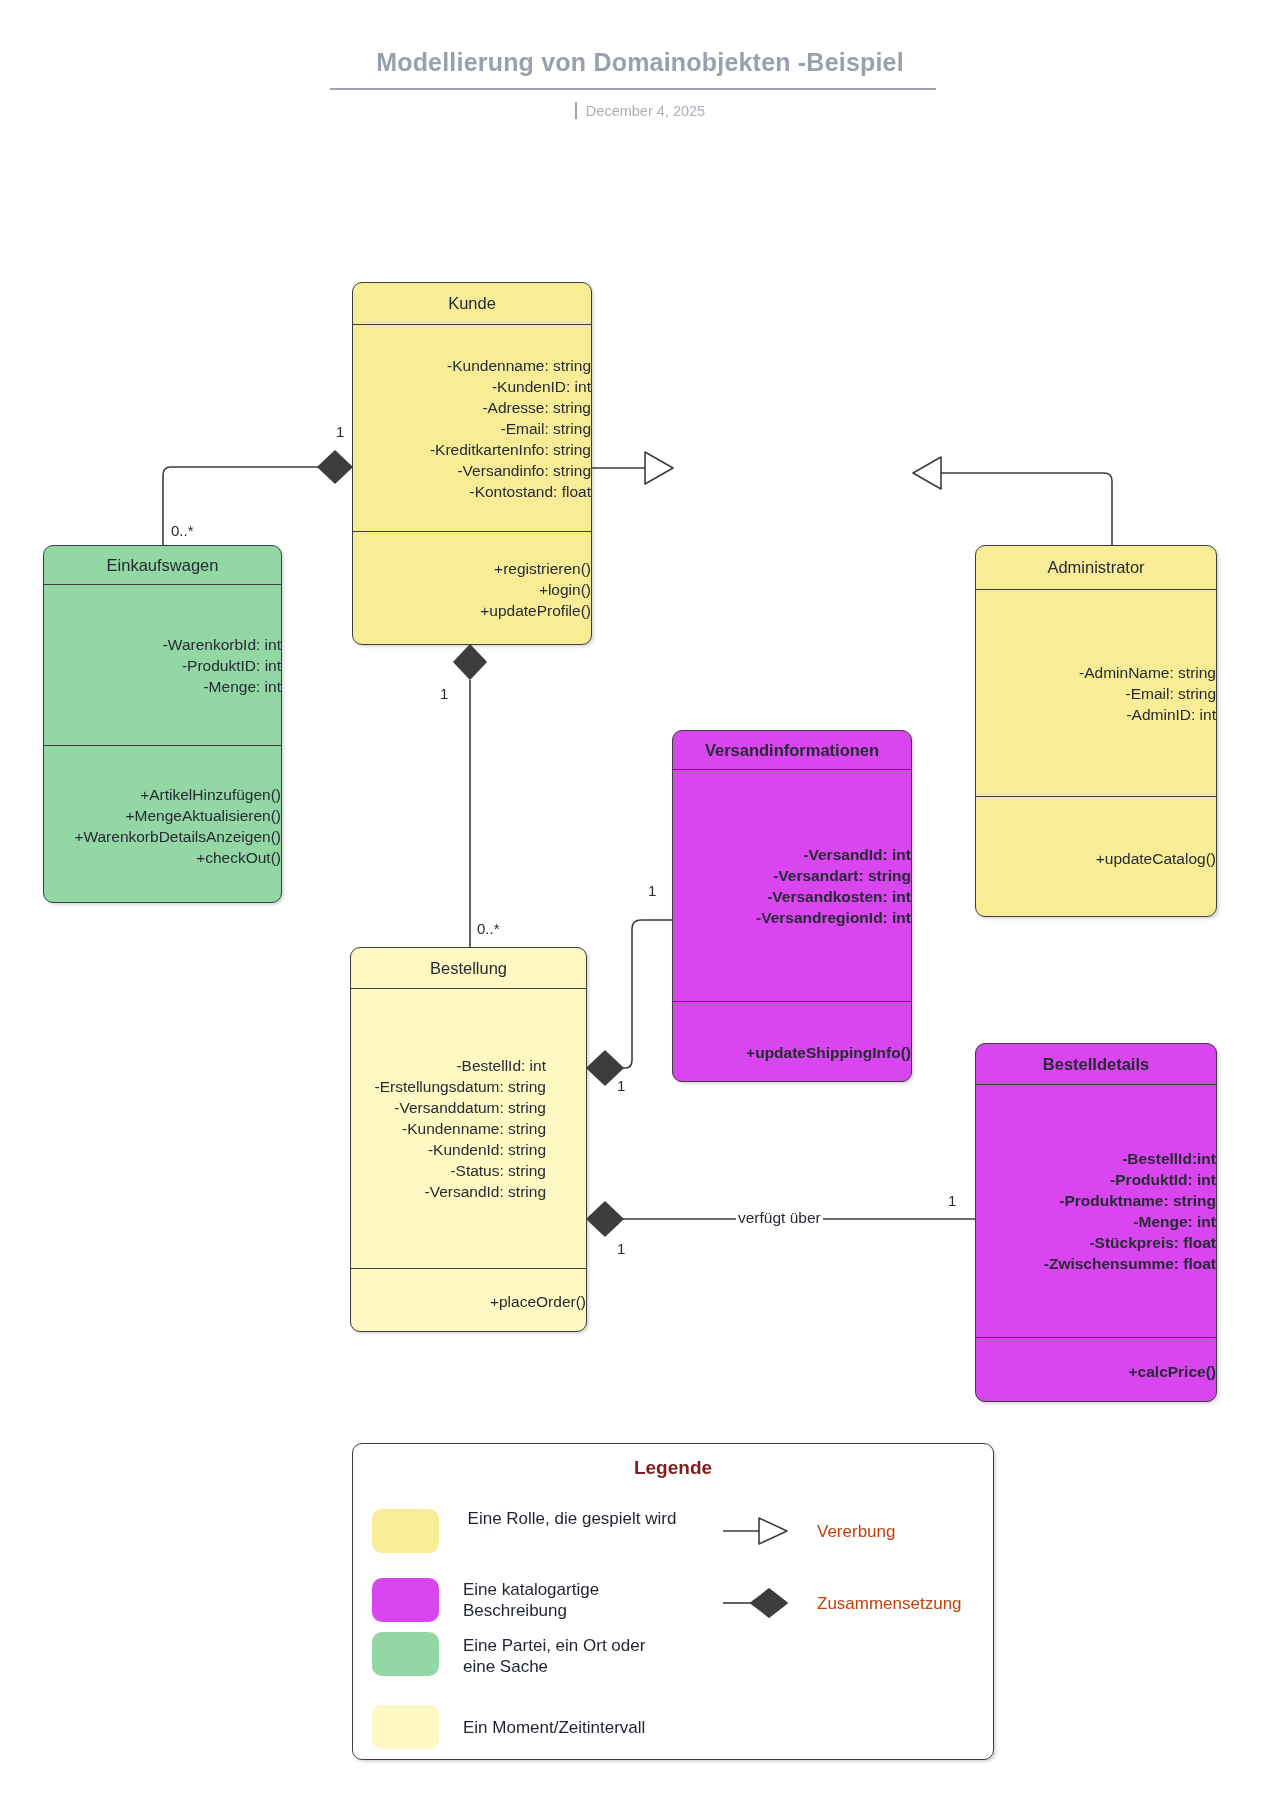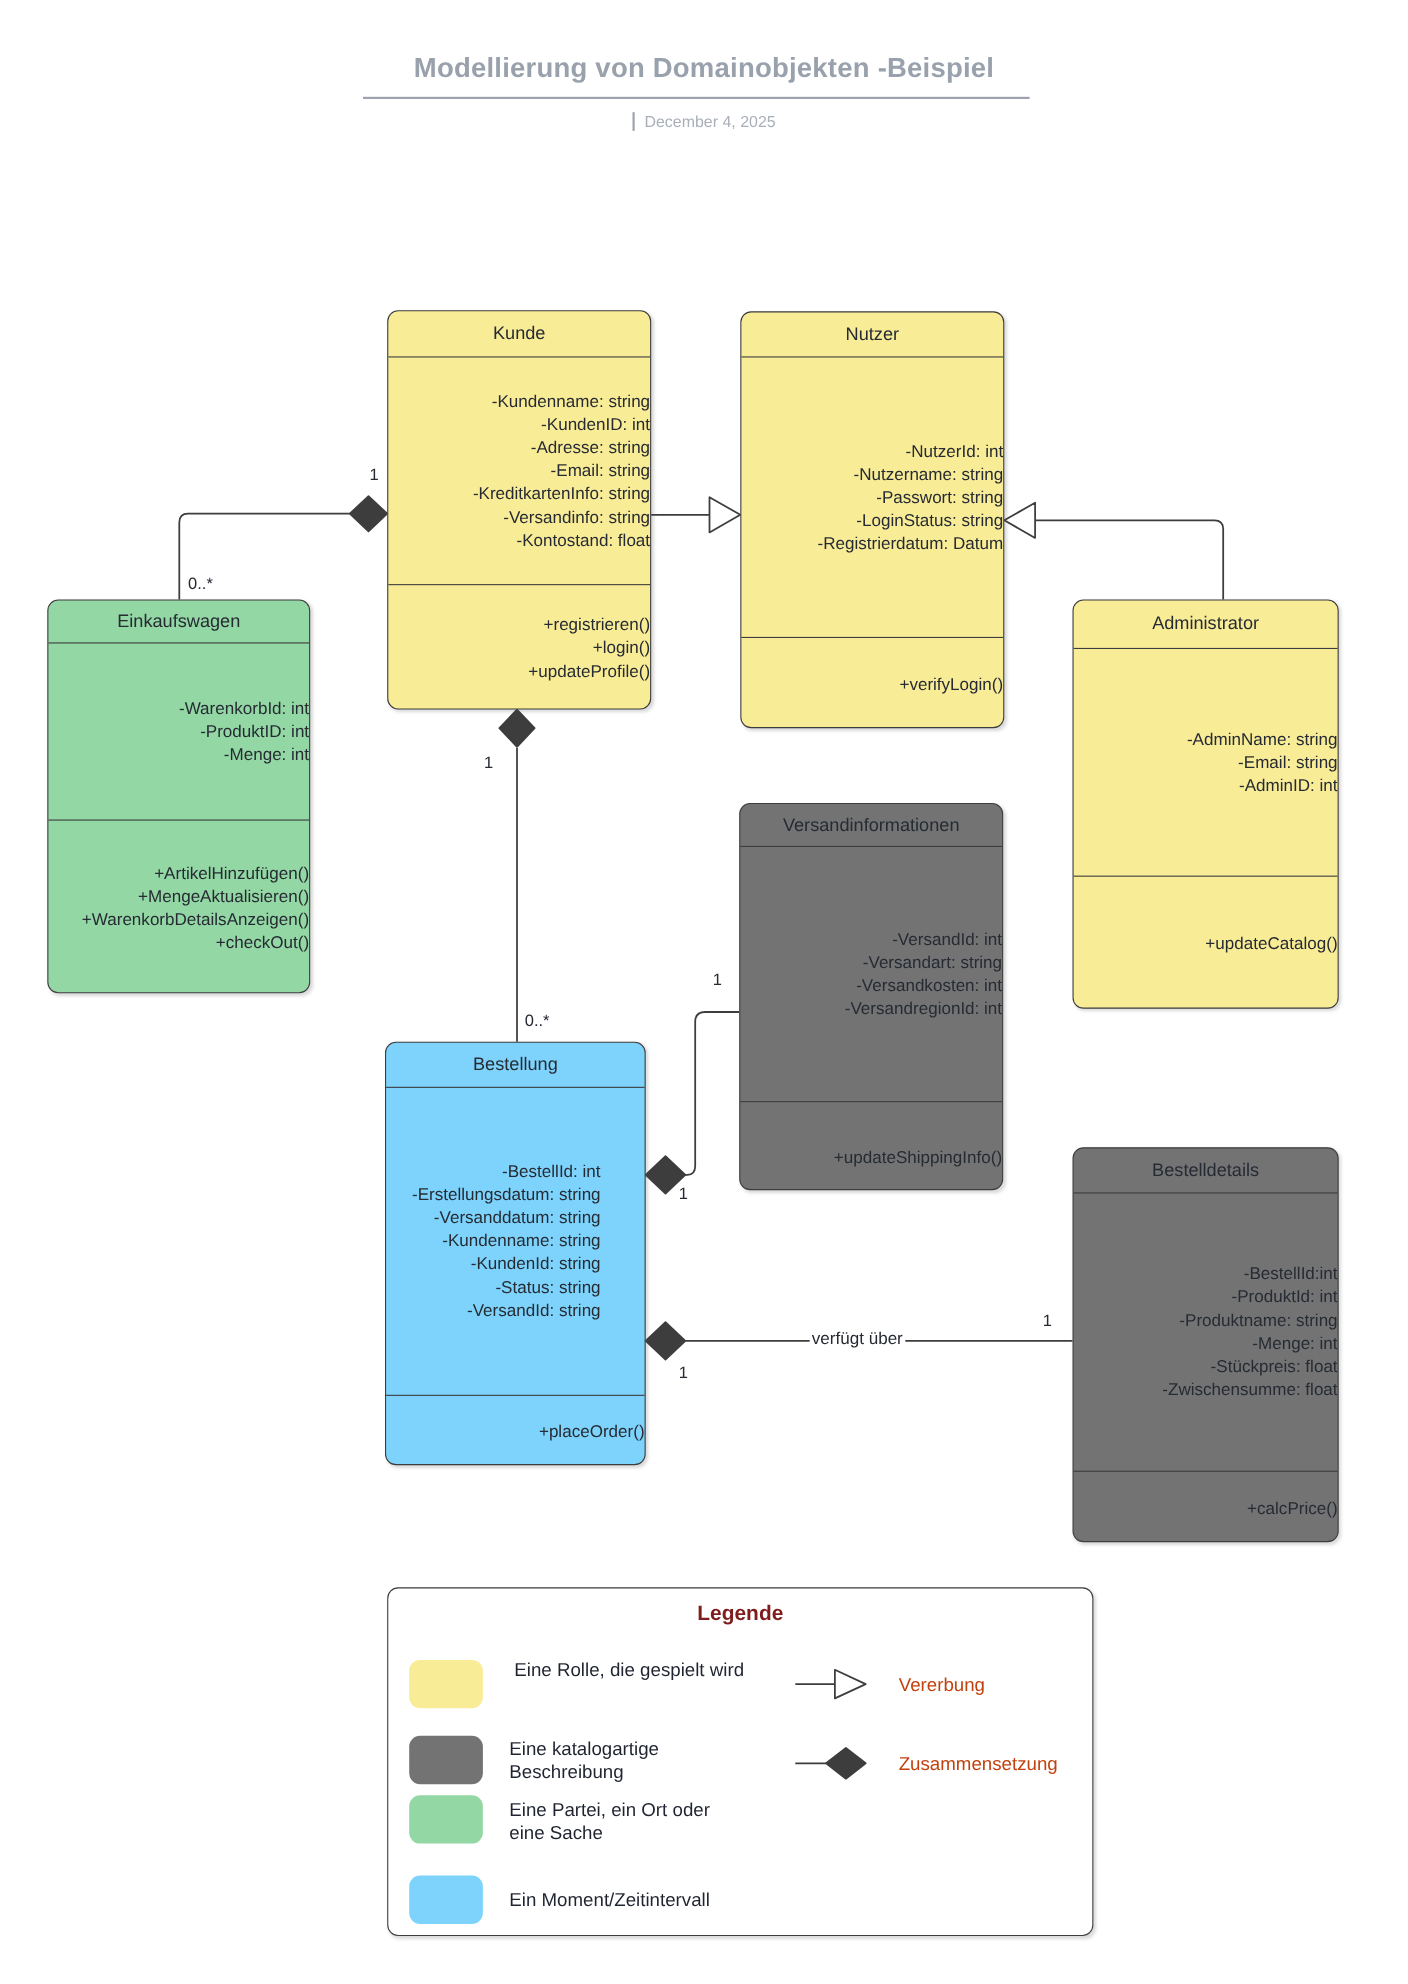--- a/index.html
+++ b/index.html
@@ -31,22 +31,22 @@
   }
   .box .attrs,.box .methods{
     display:flex;flex-direction:column;justify-content:center;
     padding-left:13px;flex:0 0 auto;box-sizing:border-box;overflow:visible;
   }
   .box .methods{border-top:1.4px solid #3D3D3D;}
   .member{font-size:15.5px;line-height:21px;white-space:nowrap;text-align:right;}
   .bestellung .attrs .member{white-space:normal;width:182px;}
   .c-yellow{background:#F9EC97;}
   .c-green{background:#93D7A4;}
-  .c-blue{background:#737373;}
-  .c-red{background:#7dd3fc;}
+  .c-blue{background:#d946ef;font-weight:bold;}
+  .c-red{background:#fef9c3;}
   
   .edges{position:absolute;left:0;top:0;}
   .mult{position:absolute;font-size:15px;color:#262b33;white-space:nowrap;}
   .edge-name{position:absolute;font-size:15.5px;color:#262b33;background:#ffffff;padding:0 2px;white-space:nowrap;}
   
   .legend{
     position:absolute;left:352px;top:1443px;width:642px;height:317px;
     border:1.6px solid #3D3D3D;border-radius:10px;background:#fff;box-sizing:border-box;
     box-shadow:2px 2px 3px rgba(80,80,80,.22);
   }
@@ -114,33 +114,20 @@
         <div class="member">-Versandinfo: string</div>
         <div class="member">-Kontostand: float</div>
       </div>
     <div class="methods" style="height:116px;">
         <div class="member">+registrieren()</div>
         <div class="member">+login()</div>
         <div class="member">+updateProfile()</div>
       </div>
   </div>
 
-  <div class="box c-yellow" style="left:673px;top:283px;width:240px;height:379px;">
-    <div class="title" style="height:40px;">Nutzer</div>
-    <div class="attrs" style="height:254px;">
-        <div class="member">-NutzerId: int</div>
-        <div class="member">-Nutzername: string</div>
-        <div class="member">-Passwort: string</div>
-        <div class="member">-LoginStatus: string</div>
-        <div class="member">-Registrierdatum: Datum</div>
-      </div>
-    <div class="methods" style="height:85px;">
-        <div class="member">+verifyLogin()</div>
-      </div>
-  </div>
 
   <div class="box c-green" style="left:43px;top:545px;width:239px;height:358px;">
     <div class="title" style="height:38px;">Einkaufswagen</div>
     <div class="attrs" style="height:160px;">
         <div class="member">-WarenkorbId: int</div>
         <div class="member">-ProduktID: int</div>
         <div class="member">-Menge: int</div>
       </div>
     <div class="methods" style="height:160px;">
         <div class="member">+ArtikelHinzufügen()</div>

